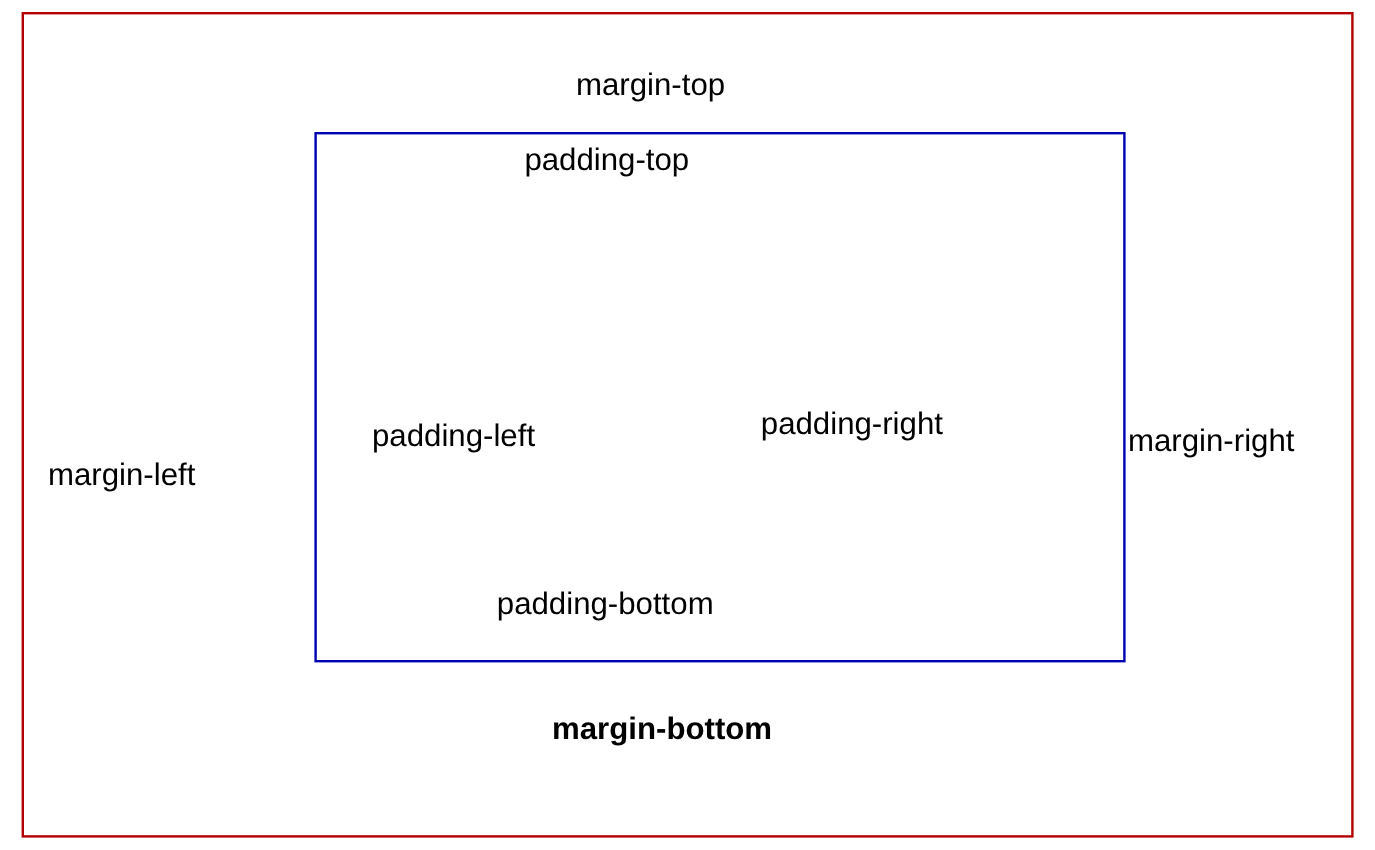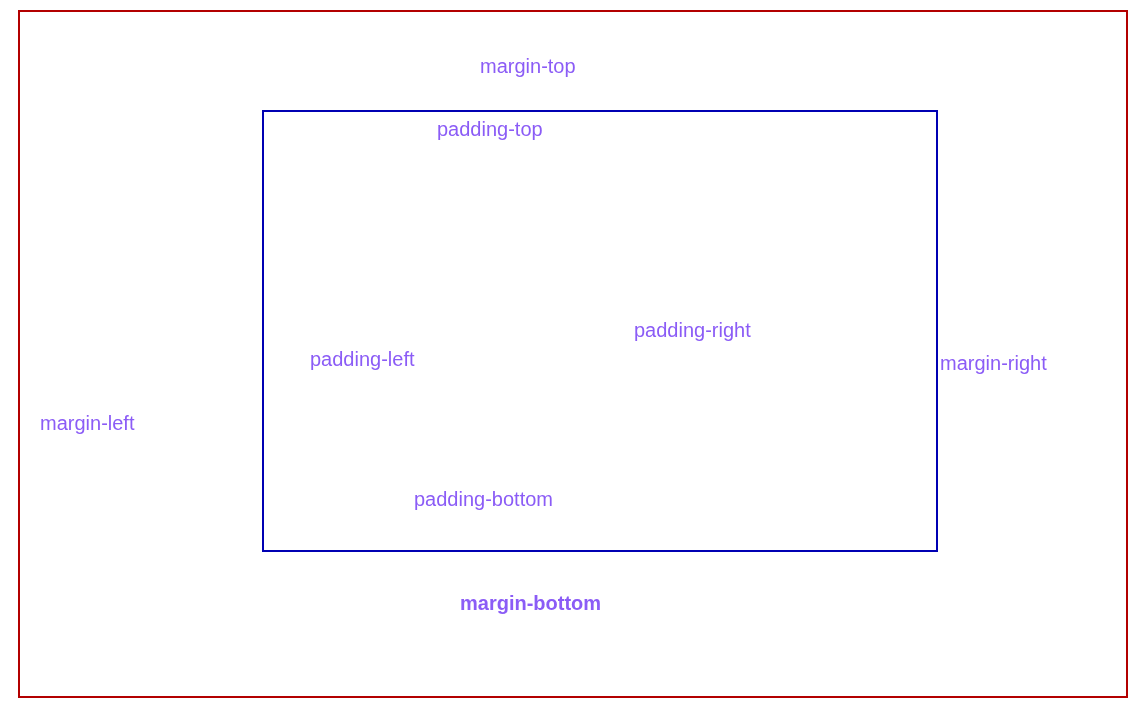--- a/index.html
+++ b/index.html
@@ -25,58 +25,57 @@
     .inner-box {
       position: absolute;
       left: 242px;
       top: 98px;
       width: 676px;
       height: 442px;
       border: 2px solid #0000b3;
     }
     .label {
       position: absolute;
-      font-size: 20px;
-      color: #8b5cf6;
+      font-size: 26px;
+      color: #000000;
       white-space: nowrap;
     }
     .margin-top {
       left: 480px;
       top: 55px;
     }
     .margin-bottom {
       left: 460px;
       top: 592px;
       font-weight: bold;
     }
     .margin-left {
       left: 40px;
       top: 380px;
-      margin-top: 32px;
     }
     .margin-right {
       left: 940px;
       top: 352px;
     }
     .padding-top {
       left: 437px;
       top: 118px;
     }
     .padding-bottom {
       left: 414px;
       top: 488px;
     }
     .padding-left {
       left: 262px;
       top: 348px;
       margin-left: 48px;
     }
     .padding-right {
       left: 634px;
-      top: 319px;
+      top: 338px;
     }
   </style>
 </head>
 <body>
 
 <div class="outer-box">
   <div class="inner-box"></div>
 </div>
 
 <div class="label margin-top">margin-top</div>

